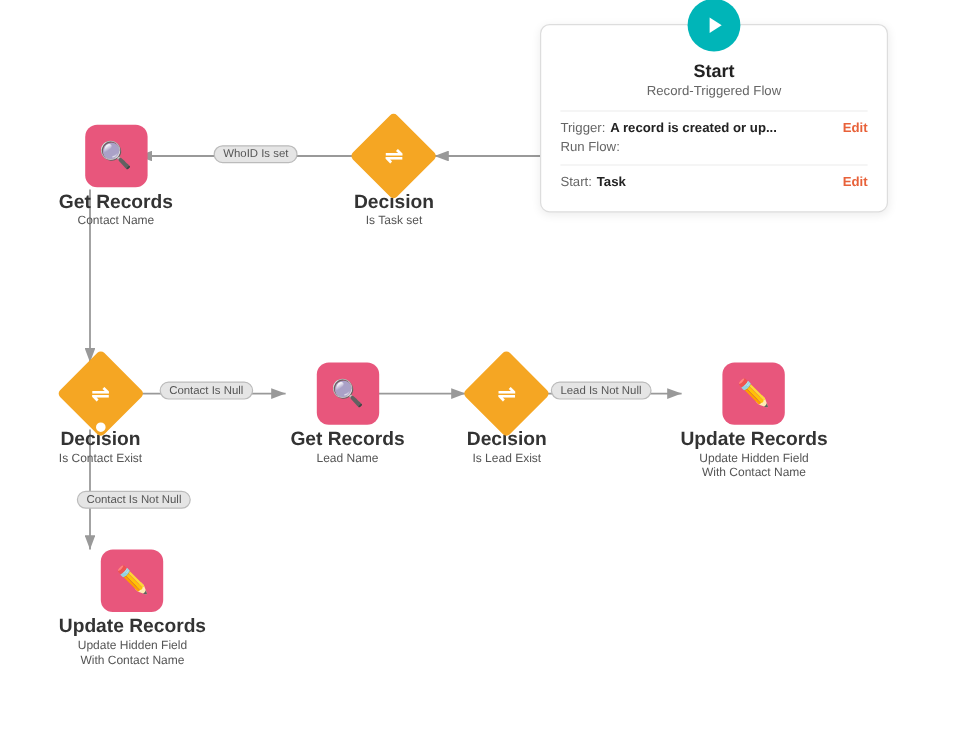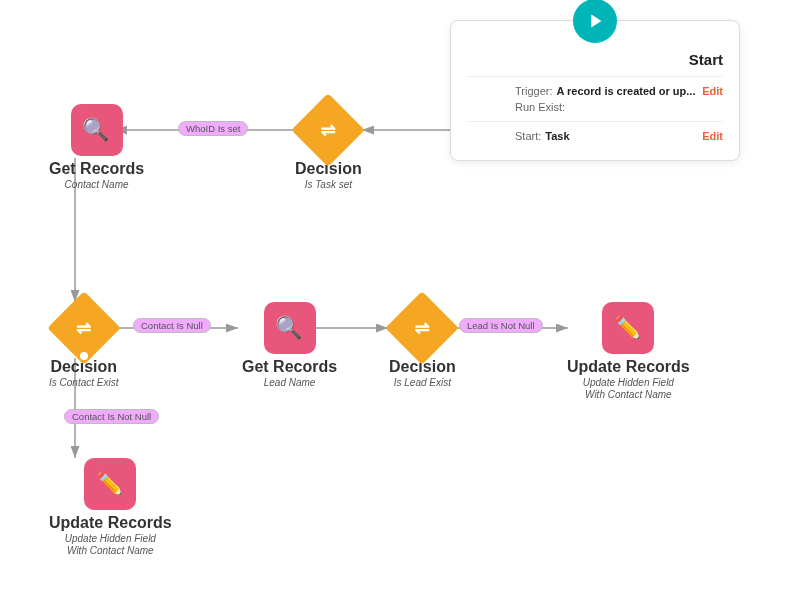--- a/index.html
+++ b/index.html
@@ -36,21 +36,21 @@
       width: 44px;
       height: 44px;
       background: #00b5b8;
       border-radius: 50%;
       display: flex;
       align-items: center;
       justify-content: center;
     }
     .start-icon-wrap svg { width: 22px; height: 22px; }
     .start-title {
-      text-align: right;
+      text-align: center;
       font-size: 15px;
       font-weight: 700;
       color: #222;
       margin-top: 18px;
       margin-bottom: 2px;
     }
     .start-subtitle {
       text-align: center;
       font-size: 11px;
       color: #666;
@@ -61,21 +61,20 @@
       border-top: 1px solid #eee;
       margin: 8px 0;
     }
     .start-row {
       display: flex;
       align-items: flex-end;
       font-size: 11px;
       color: #444;
       margin-bottom: 4px;
       gap: 4px;
-      margin-left: 48px;
     }
     .start-row .label { color: #666; white-space: nowrap; }
     .start-row .value { font-weight: 600; color: #222; flex: 1; }
     .start-row .edit-link { color: #e8623a; font-weight: 600; cursor: pointer; margin-left: auto; }
 
     
     .node {
       position: absolute;
       display: flex;
       flex-direction: column;
@@ -86,21 +85,20 @@
       font-weight: 700;
       color: #333;
       text-align: left;
       margin-top: 4px;
     }
     .node-sublabel {
       font-size: 10px;
       color: #555;
       text-align: right;
       margin-top: 1px;
-      font-style: italic;
     }
 
     
     .diamond-wrap {
       width: 52px;
       height: 52px;
       position: relative;
     }
     .diamond {
       width: 52px;
@@ -156,21 +154,21 @@
     
     .arrows-svg {
       position: absolute;
       top: 0; left: 0;
       width: 806px;
       height: 611px;
       pointer-events: none;
     }
     .arrow-label {
       position: absolute;
-      background: #f0abfc;
+      background: #e5e5e5;
       border: 1px solid #bbb;
       border-radius: 10px;
       font-size: 9.5px;
       color: #555;
       padding: 1px 7px;
       white-space: nowrap;
     }
   </style>
 </head>
 <body>
@@ -210,28 +208,29 @@
 
   <div class="arrow-label" style="left:459px; top:318px;">Lead Is Not Null</div>
 
   <div class="start-card">
     <div class="start-icon-wrap">
       <svg viewBox="0 0 24 24" fill="white">
           <polygon points="8,5 19,12 8,19"></polygon>
         </svg>
     </div>
     <div class="start-title">Start</div>
+    <div class="start-subtitle">Record-Triggered Flow</div>
     <hr class="start-divider">
     <div class="start-row">
       <span class="label">Trigger:</span>
       <span class="value">A record is created or up...</span>
       <span class="edit-link">Edit</span>
     </div>
     <div class="start-row">
-      <span class="label">Run Exist:</span>
+      <span class="label">Run Flow:</span>
     </div>
     <hr class="start-divider">
     <div class="start-row">
       <span class="label">Start:</span>
       <span class="value">Task</span>
       <span class="edit-link">Edit</span>
     </div>
   </div>
 
   <div class="node" style="left:49px; top:104px;">

